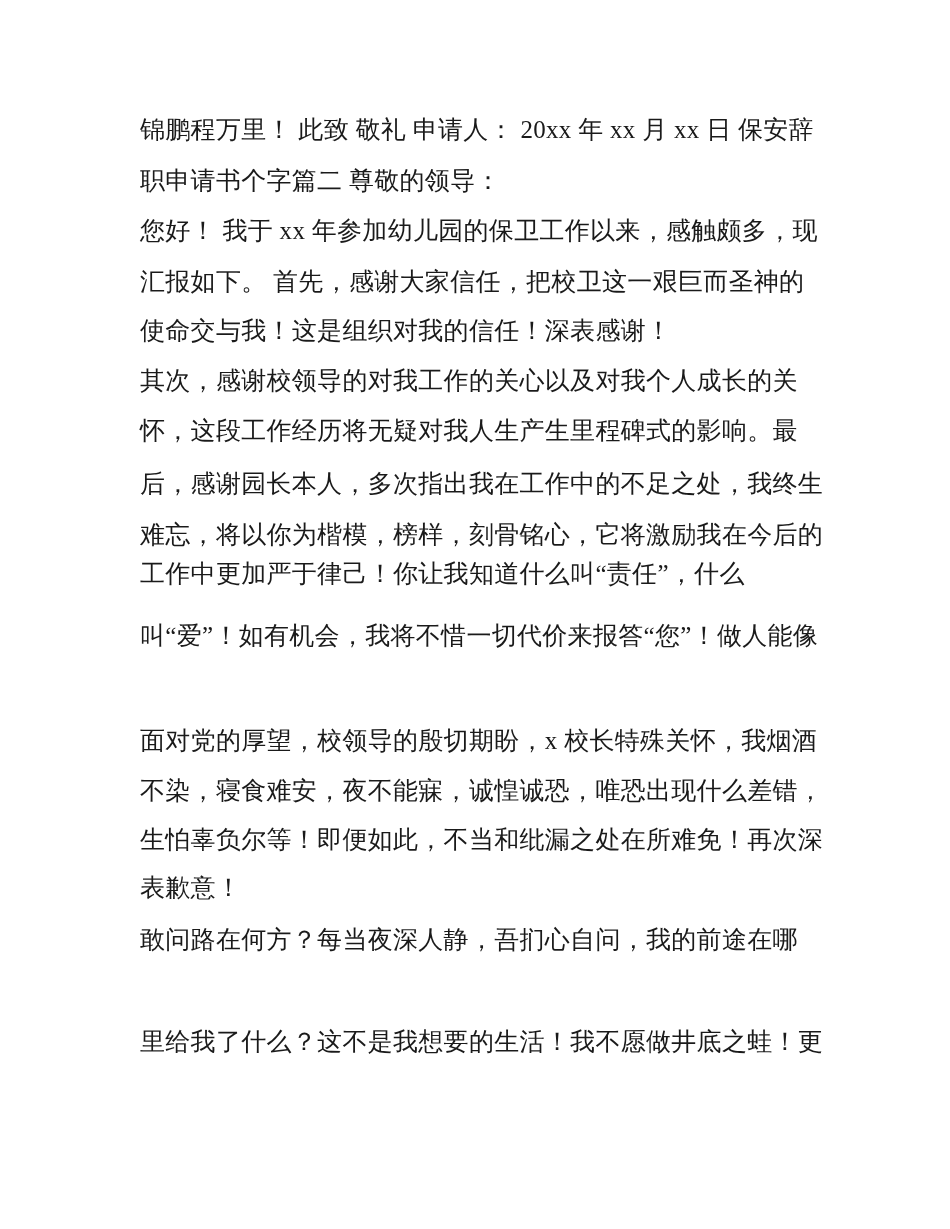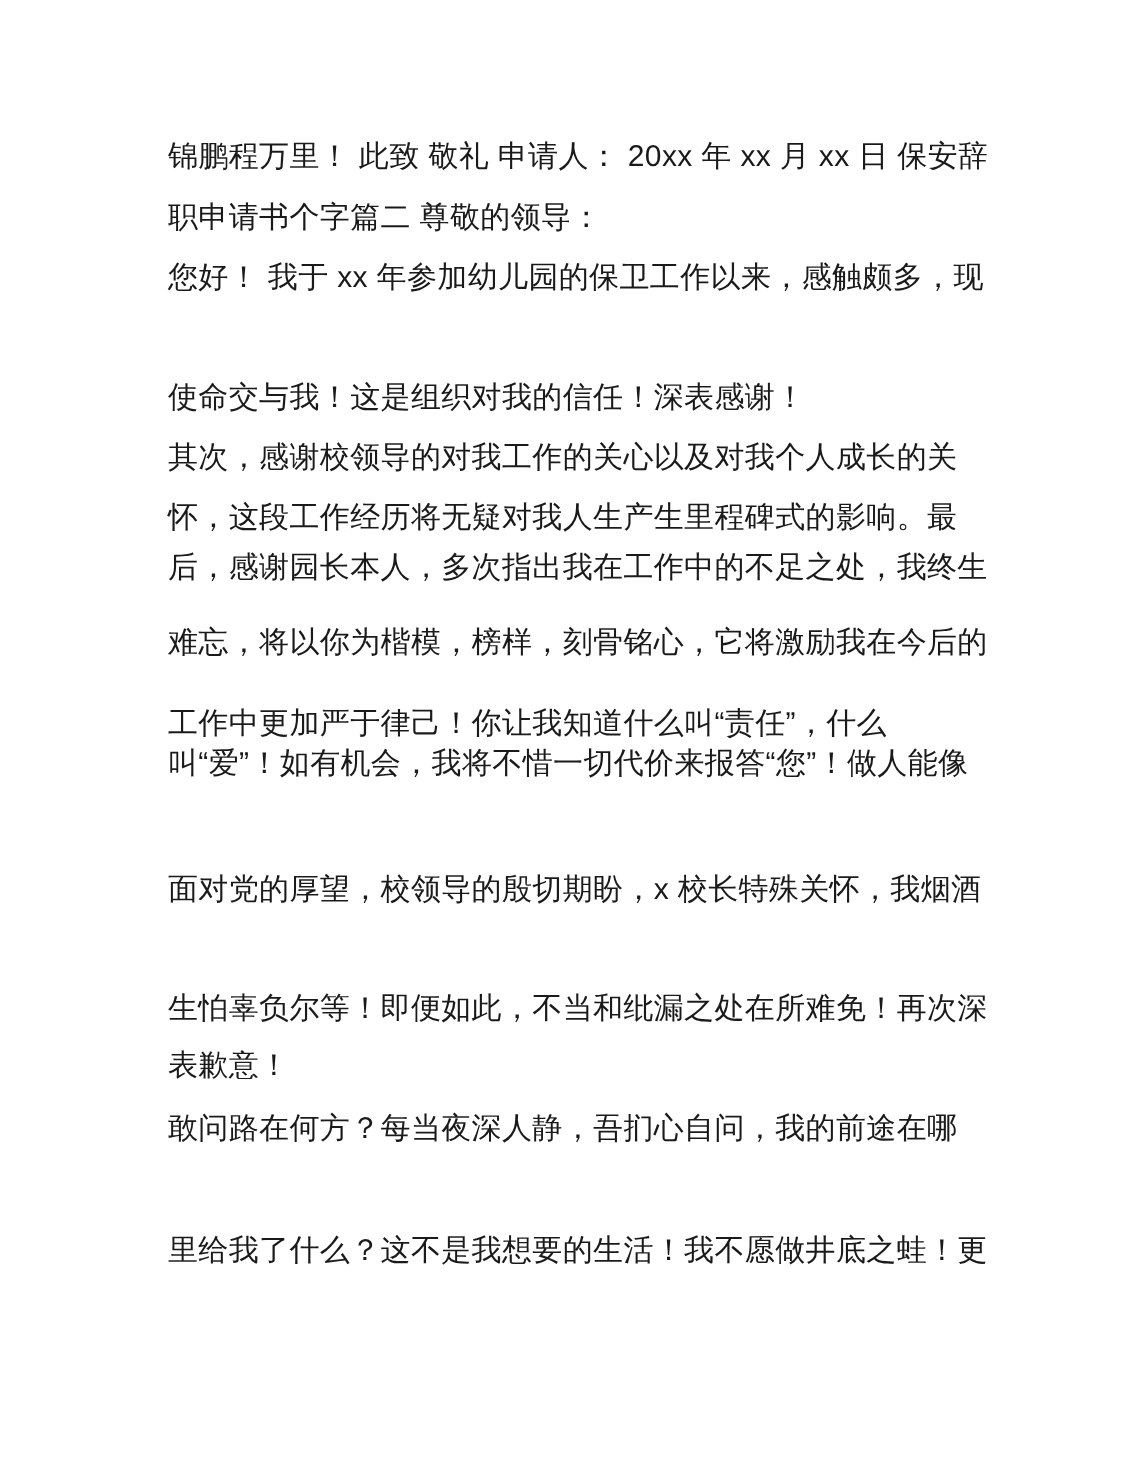--- a/index.html
+++ b/index.html
@@ -1,36 +1,38 @@
 <!DOCTYPE html>
 <html><head>
 <meta charset="utf-8">
 <style>
   html, body { margin:0; padding:0; background:#ffffff; }
   body { width:950px; height:1229px; position:relative; overflow:hidden; }
   .page { position:absolute; left:0; top:0; width:950px; height:1229px; background:#ffffff; }
   .line {
     position:absolute; left:140px;
-    font-family:Liberation Sans, sans-serif;
+    font-family:Liberation Serif, serif;
     font-size:25px; line-height:30px; color:#1a1a1a;
     white-space:nowrap; letter-spacing:0.3px;
   }
 </style>
 </head>
 <body>
 
 <div class="page">
   <div class="line" style="top:115px">锦鹏程万里！ 此致 敬礼 申请人： 20xx 年 xx 月 xx 日 保安辞</div>
   <div class="line" style="top:166px">职申请书个字篇二 尊敬的领导：</div>
   <div class="line" style="top:216px">您好！ 我于 xx 年参加幼儿园的保卫工作以来，感触颇多，现</div>
+  <div class="line" style="top:267px">汇报如下。 首先，感谢大家信任，把校卫这一艰巨而圣神的</div>
   <div class="line" style="top:316px">使命交与我！这是组织对我的信任！深表感谢！</div>
   <div class="line" style="top:366px">其次，感谢校领导的对我工作的关心以及对我个人成长的关</div>
   <div class="line" style="top:416px">怀，这段工作经历将无疑对我人生产生里程碑式的影响。最</div>
-  <div class="line" style="top:458px">后，感谢园长本人，多次指出我在工作中的不足之处，我终生</div>
+  <div class="line" style="top:469px">后，感谢园长本人，多次指出我在工作中的不足之处，我终生</div>
   <div class="line" style="top:520px">难忘，将以你为楷模，榜样，刻骨铭心，它将激励我在今后的</div>
-  <div class="line" style="top:588px">工作中更加严于律己！你让我知道什么叫“责任”，什么</div>
+  <div class="line" style="top:559px">工作中更加严于律己！你让我知道什么叫“责任”，什么</div>
   <div class="line" style="top:621px">叫“爱”！如有机会，我将不惜一切代价来报答“您”！做人能像</div>
   <div class="line" style="top:726px">面对党的厚望，校领导的殷切期盼，x 校长特殊关怀，我烟酒</div>
+  <div class="line" style="top:776px">不染，寝食难安，夜不能寐，诚惶诚恐，唯恐出现什么差错，</div>
   <div class="line" style="top:825px">生怕辜负尔等！即便如此，不当和纰漏之处在所难免！再次深</div>
   <div class="line" style="top:873px">表歉意！</div>
   <div class="line" style="top:925px">敢问路在何方？每当夜深人静，吾扪心自问，我的前途在哪</div>
   <div class="line" style="top:1027px">里给我了什么？这不是我想要的生活！我不愿做井底之蛙！更</div>
 </div>
 
 </body></html>

